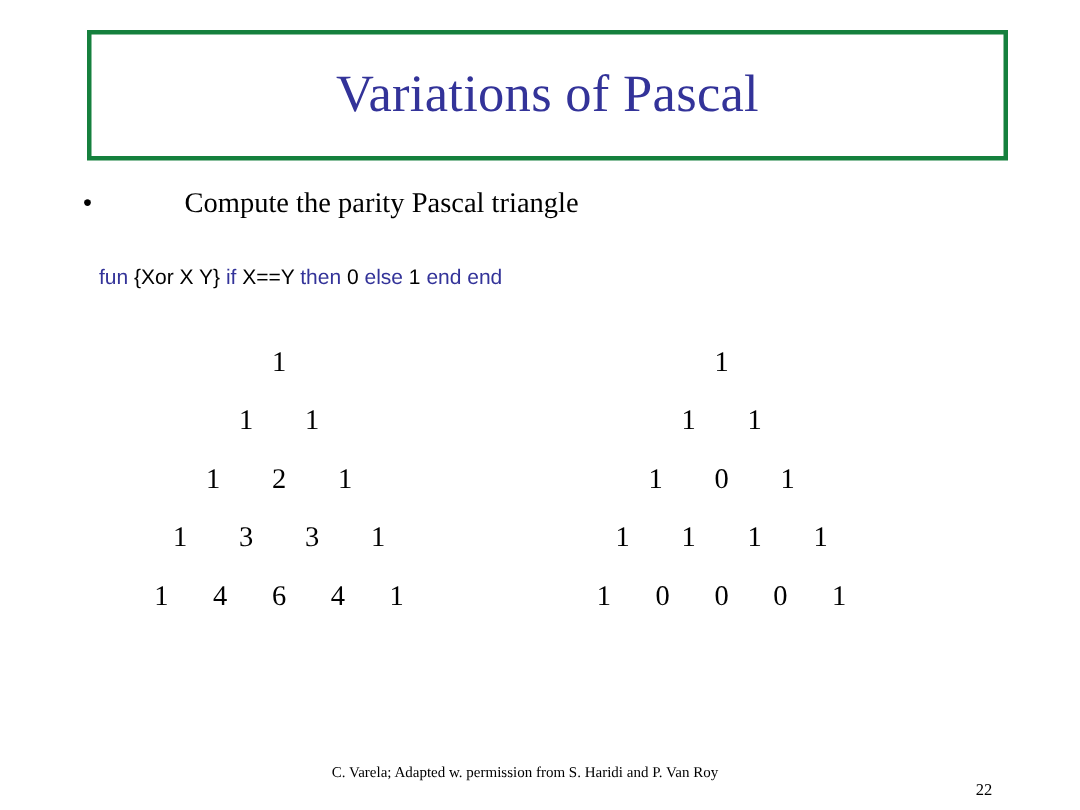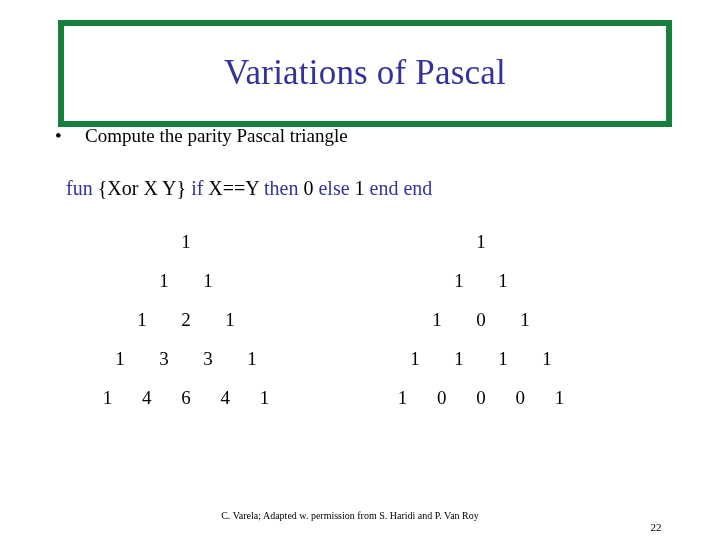--- a/index.html
+++ b/index.html
@@ -15,22 +15,22 @@
     font-family: "Liberation Serif", "DejaVu Serif", serif;
     color: #000000;
   }
 
   
   #title-box {
     position: absolute;
     left: 58px;
     top: 20px;
     width: 614px;
-    height: 107px;
-    border: 6px solid #15803d;
+    height: 87px;
+    border: 3px solid #15803d;
     box-sizing: border-box;
     display: flex;
     align-items: center;
     justify-content: center;
   }
   #title-text {
     font-family: "Liberation Serif", "DejaVu Serif", serif;
     font-size: 35px;
     line-height: 1.1;
     color: #333399;
@@ -50,29 +50,30 @@
     font-size: 19px;
     line-height: 1;
     width: 30px;
     color: #000;
   }
   #bullet-text {
     font-size: 19px;
     line-height: 1;
     color: #000;
     white-space: nowrap;
+    margin-left: 38px;
   }
 
   
   #code-line {
     position: absolute;
     left: 66px;
     top: 177px;
-    font-family: Liberation Serif, serif;
-    font-size: 20px;
+    font-family: Liberation Sans, sans-serif;
+    font-size: 14px;
     line-height: 1.1;
     white-space: pre;
     color: #000000;
   }
   #code-line .kw { color: #333399; }
   #code-line .lit { color: #000000; }
 
   
   .triangle {
     position: absolute;

